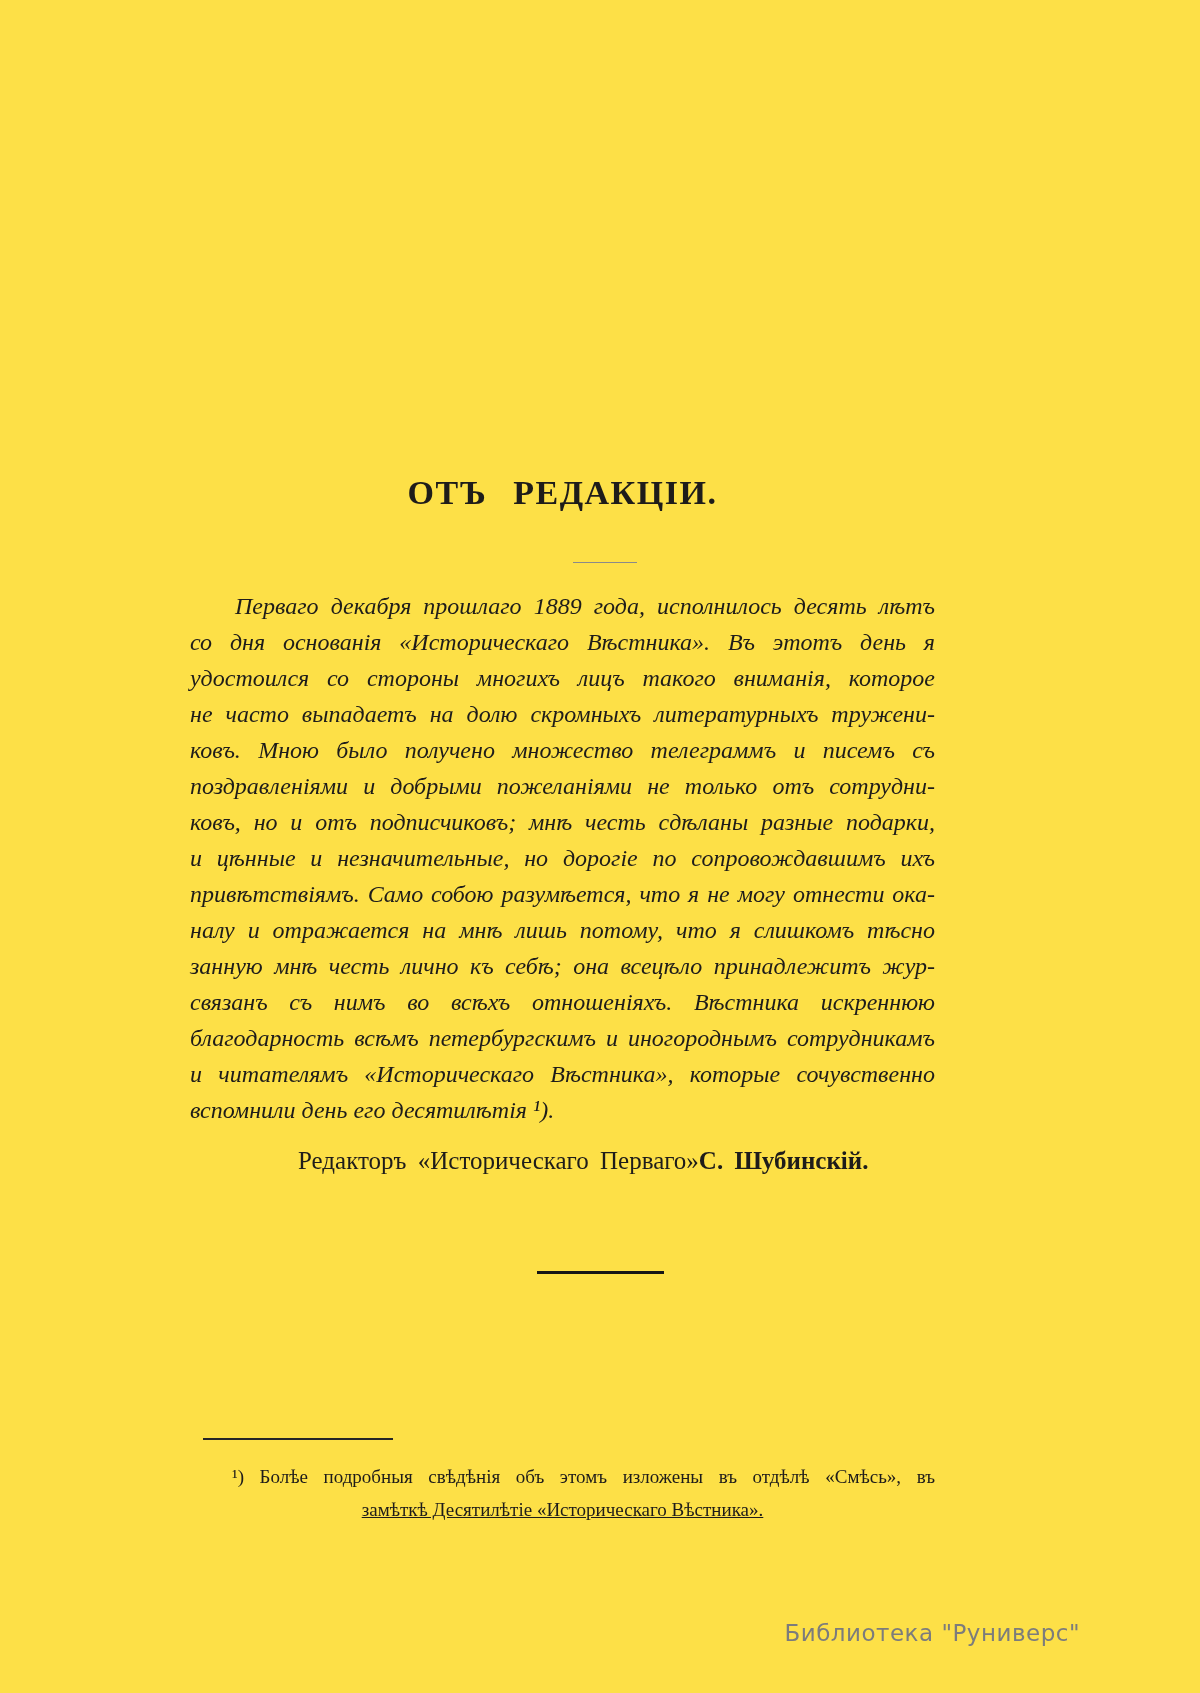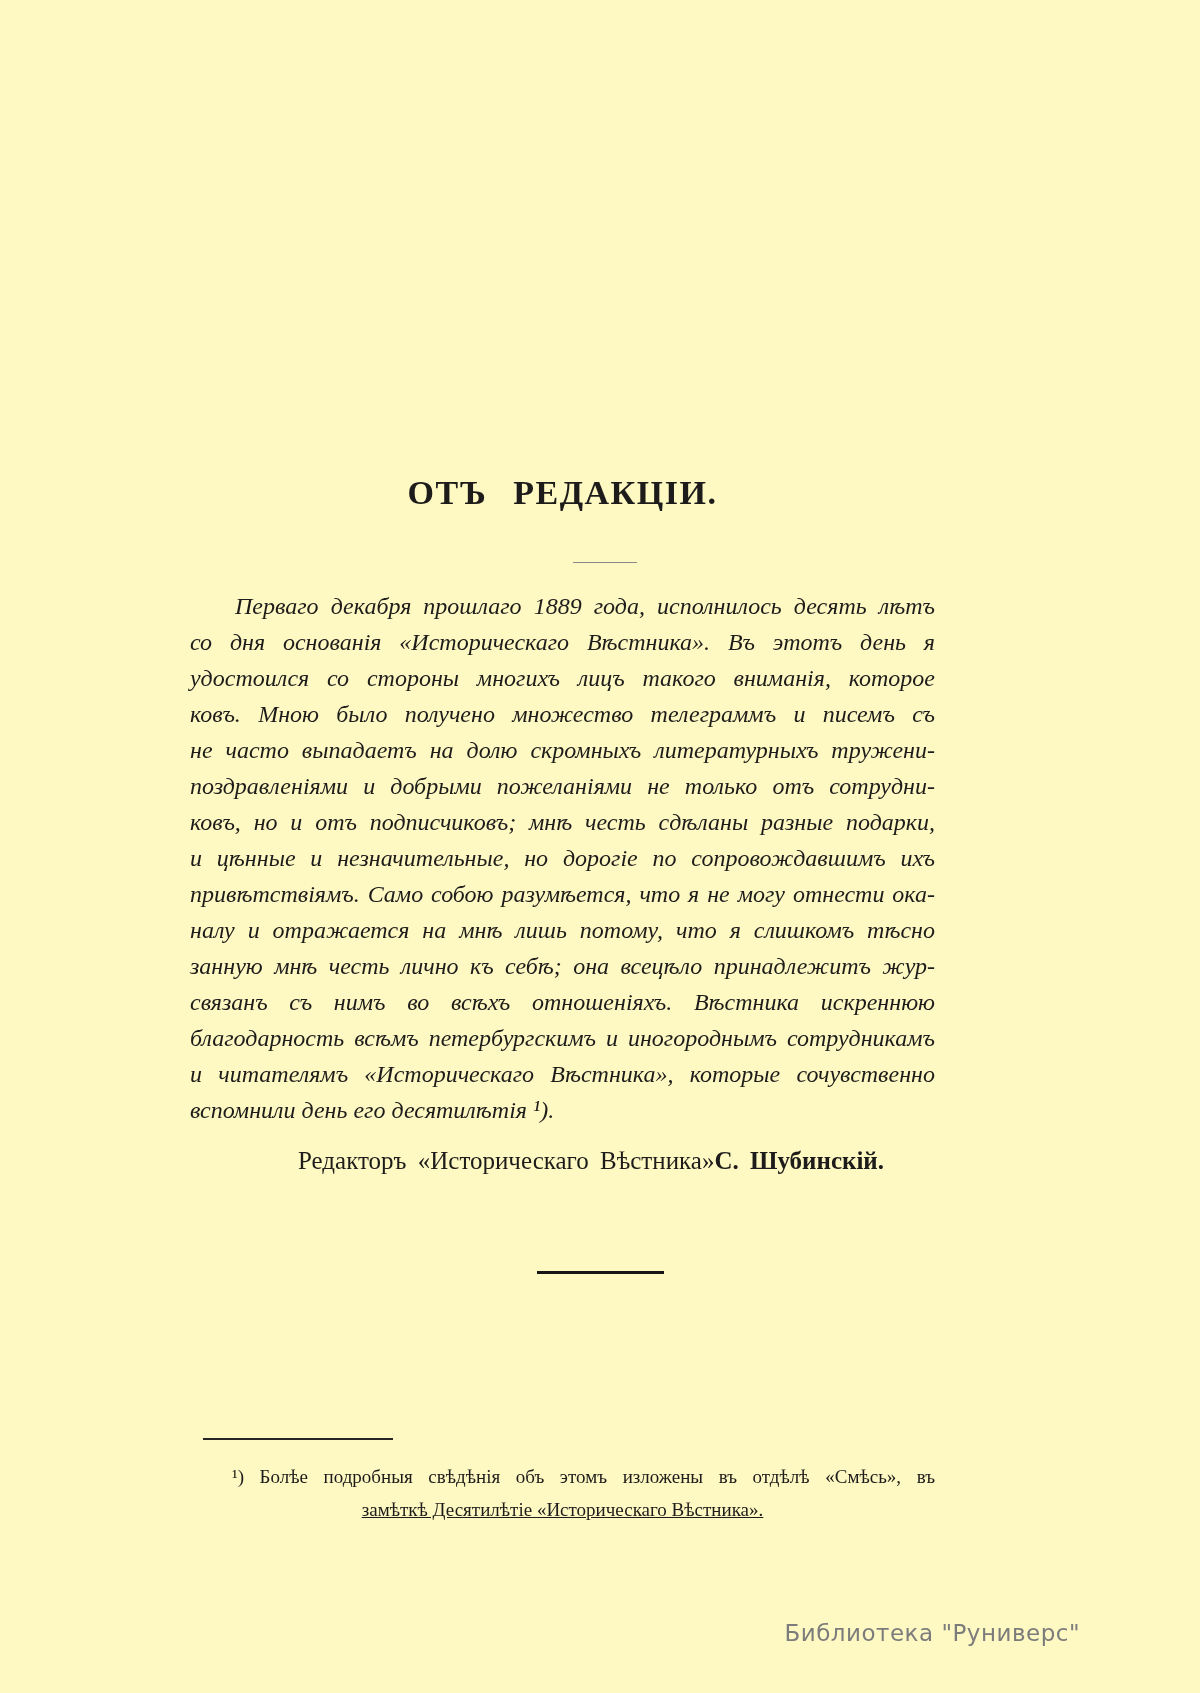--- a/index.html
+++ b/index.html
@@ -4,21 +4,21 @@
 <style>
   html, body {
     margin: 0;
     padding: 0;
     background: #ffffff;
   }
   .page {
     position: relative;
     width: 1200px;
     height: 1693px;
-    background: #fef9c3;
+    background: #fde047;
     overflow: hidden;
     font-family: "Liberation Serif", "DejaVu Serif", serif;
     color: #1e1c1a;
   }
   
   .title {
     position: absolute;
     top: 474px;
     left: 190px;
     width: 745px;
@@ -121,36 +121,36 @@
 <div class="page">
 
   <h1 class="title">ОТЪ РЕДАКЦІИ.</h1>
 
   <div class="title-dash"></div>
 
   <div class="body-block">
     <p class="bline first">Перваго декабря прошлаго 1889 года, исполнилось десять лѣтъ</p>
     <p class="bline">со дня основанія «Историческаго Вѣстника». Въ этотъ день я</p>
     <p class="bline">удостоился со стороны многихъ лицъ такого вниманія, которое</p>
+    <p class="bline">не часто выпадаетъ на долю скромныхъ литературныхъ тружени-</p>
     <p class="bline">ковъ. Мною было получено множество телеграммъ и писемъ съ</p>
-    <p class="bline">не часто выпадаетъ на долю скромныхъ литературныхъ тружени-</p>
     <p class="bline">поздравленіями и добрыми пожеланіями не только отъ сотрудни-</p>
     <p class="bline">ковъ, но и отъ подписчиковъ; мнѣ честь сдѣланы разные подарки,</p>
     <p class="bline">и цѣнные и незначительные, но дорогіе по сопровождавшимъ ихъ</p>
     <p class="bline">привѣтствіямъ. Само собою разумѣется, что я не могу отнести ока-</p>
     <p class="bline">налу и отражается на мнѣ лишь потому, что я слишкомъ тѣсно</p>
     <p class="bline">занную мнѣ честь лично къ себѣ; она всецѣло принадлежитъ жур-</p>
     <p class="bline">связанъ съ нимъ во всѣхъ отношеніяхъ. Вѣстника искреннюю</p>
     <p class="bline">благодарность всѣмъ петербургскимъ и иногороднымъ сотрудникамъ</p>
     <p class="bline">и читателямъ «Историческаго Вѣстника», которые сочувственно</p>
     <p class="bline last">вспомнили день его десятилѣтія ¹).</p>
   </div>
 
   <p class="signature">
-    <span>Редакторъ «Историческаго Вѣстника»</span><span class="sig-name">С. Шубинскій.</span>
+    <span>Редакторъ «Историческаго Перваго»</span><span class="sig-name">С. Шубинскій.</span>
   </p>
 
   <div class="mid-rule"></div>
 
   <div class="footnote-rule"></div>
 
   <div class="footnote">
     <p class="fline f1">¹) Болѣе подробныя свѣдѣнія объ этомъ изложены въ отдѣлѣ «Смѣсь», въ</p>
     <p class="fline f2">замѣткѣ Десятилѣтіе «Историческаго Вѣстника».</p>
   </div>

